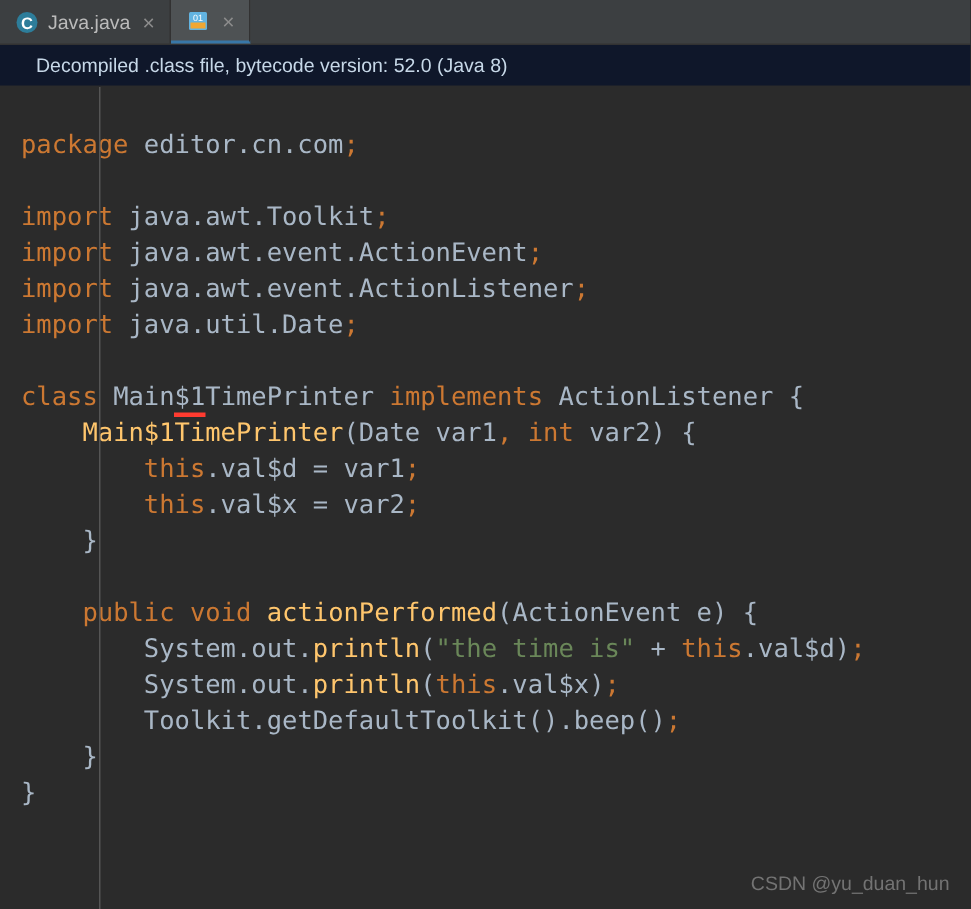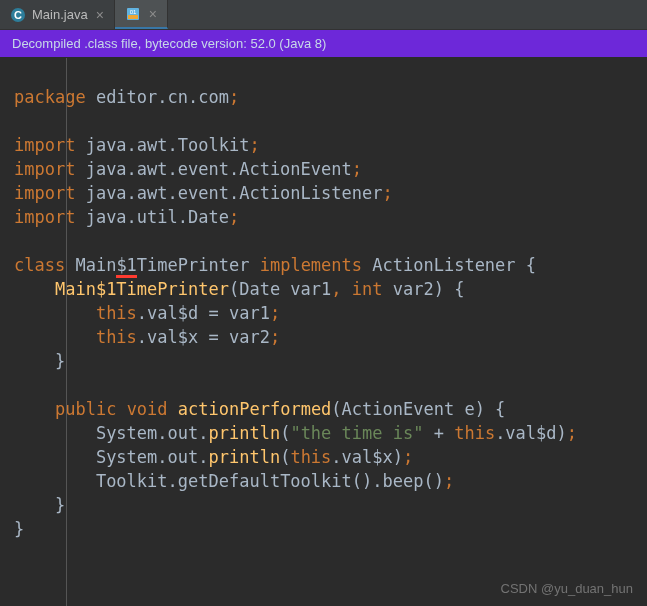--- a/index.html
+++ b/index.html
@@ -41,23 +41,23 @@
   margin-left: 2px;
 }
 .icon-c {
   width: 16px;
   height: 16px;
   display: inline-flex;
   align-items: center;
   justify-content: center;
 }
 .banner {
-  background: #6d28d9;
+  background: #0f172a;
   color: #c7d8e8;
-  padding: 6px 12px;
+  padding: 6px 24px;
   font-family: -apple-system, 'Segoe UI', sans-serif;
   font-size: 13px;
 }
 .editor {
   display: flex;
   height: calc(100% - 58px);
 }
 .gutter {
   width: 60px;
   background: #313335;
@@ -104,21 +104,21 @@
 <body>
 
 <div class="tabs">
   <div class="tab">
     <span class="icon-c">
       <svg width="16" height="16" viewBox="0 0 16 16">
           <circle cx="8" cy="8" r="7" fill="#2d7d9a"></circle>
           <text x="8" y="12" text-anchor="middle" fill="#fff" font-size="11" font-family="sans-serif" font-weight="bold">C</text>
         </svg>
     </span>
-    <span>Main.java</span>
+    <span>Java.java</span>
     <span class="tab-close">×</span>
   </div>
   <div class="tab active">
     <span class="icon-c">
       <svg width="16" height="16" viewBox="0 0 16 16">
           <rect x="2" y="2" width="12" height="12" rx="1" fill="#62b3e0"></rect>
           <rect x="3" y="9" width="10" height="4" fill="#f0a732"></rect>
           <text x="8" y="8" text-anchor="middle" fill="#fff" font-size="6" font-family="sans-serif">01</text>
         </svg>
     </span>

